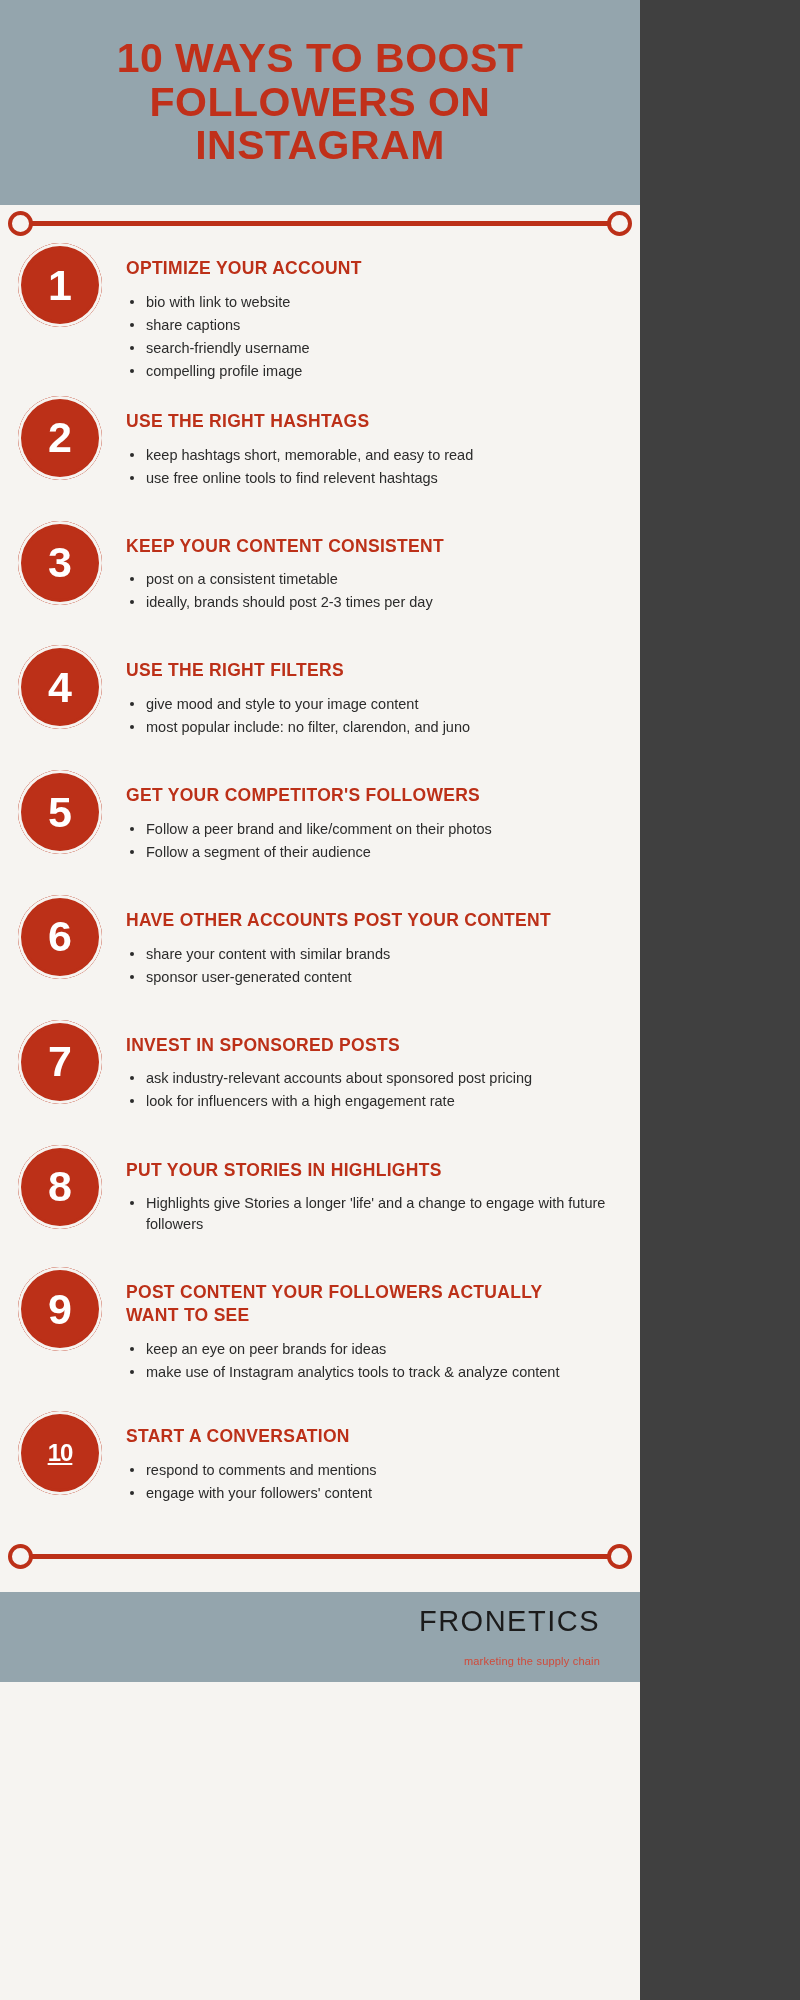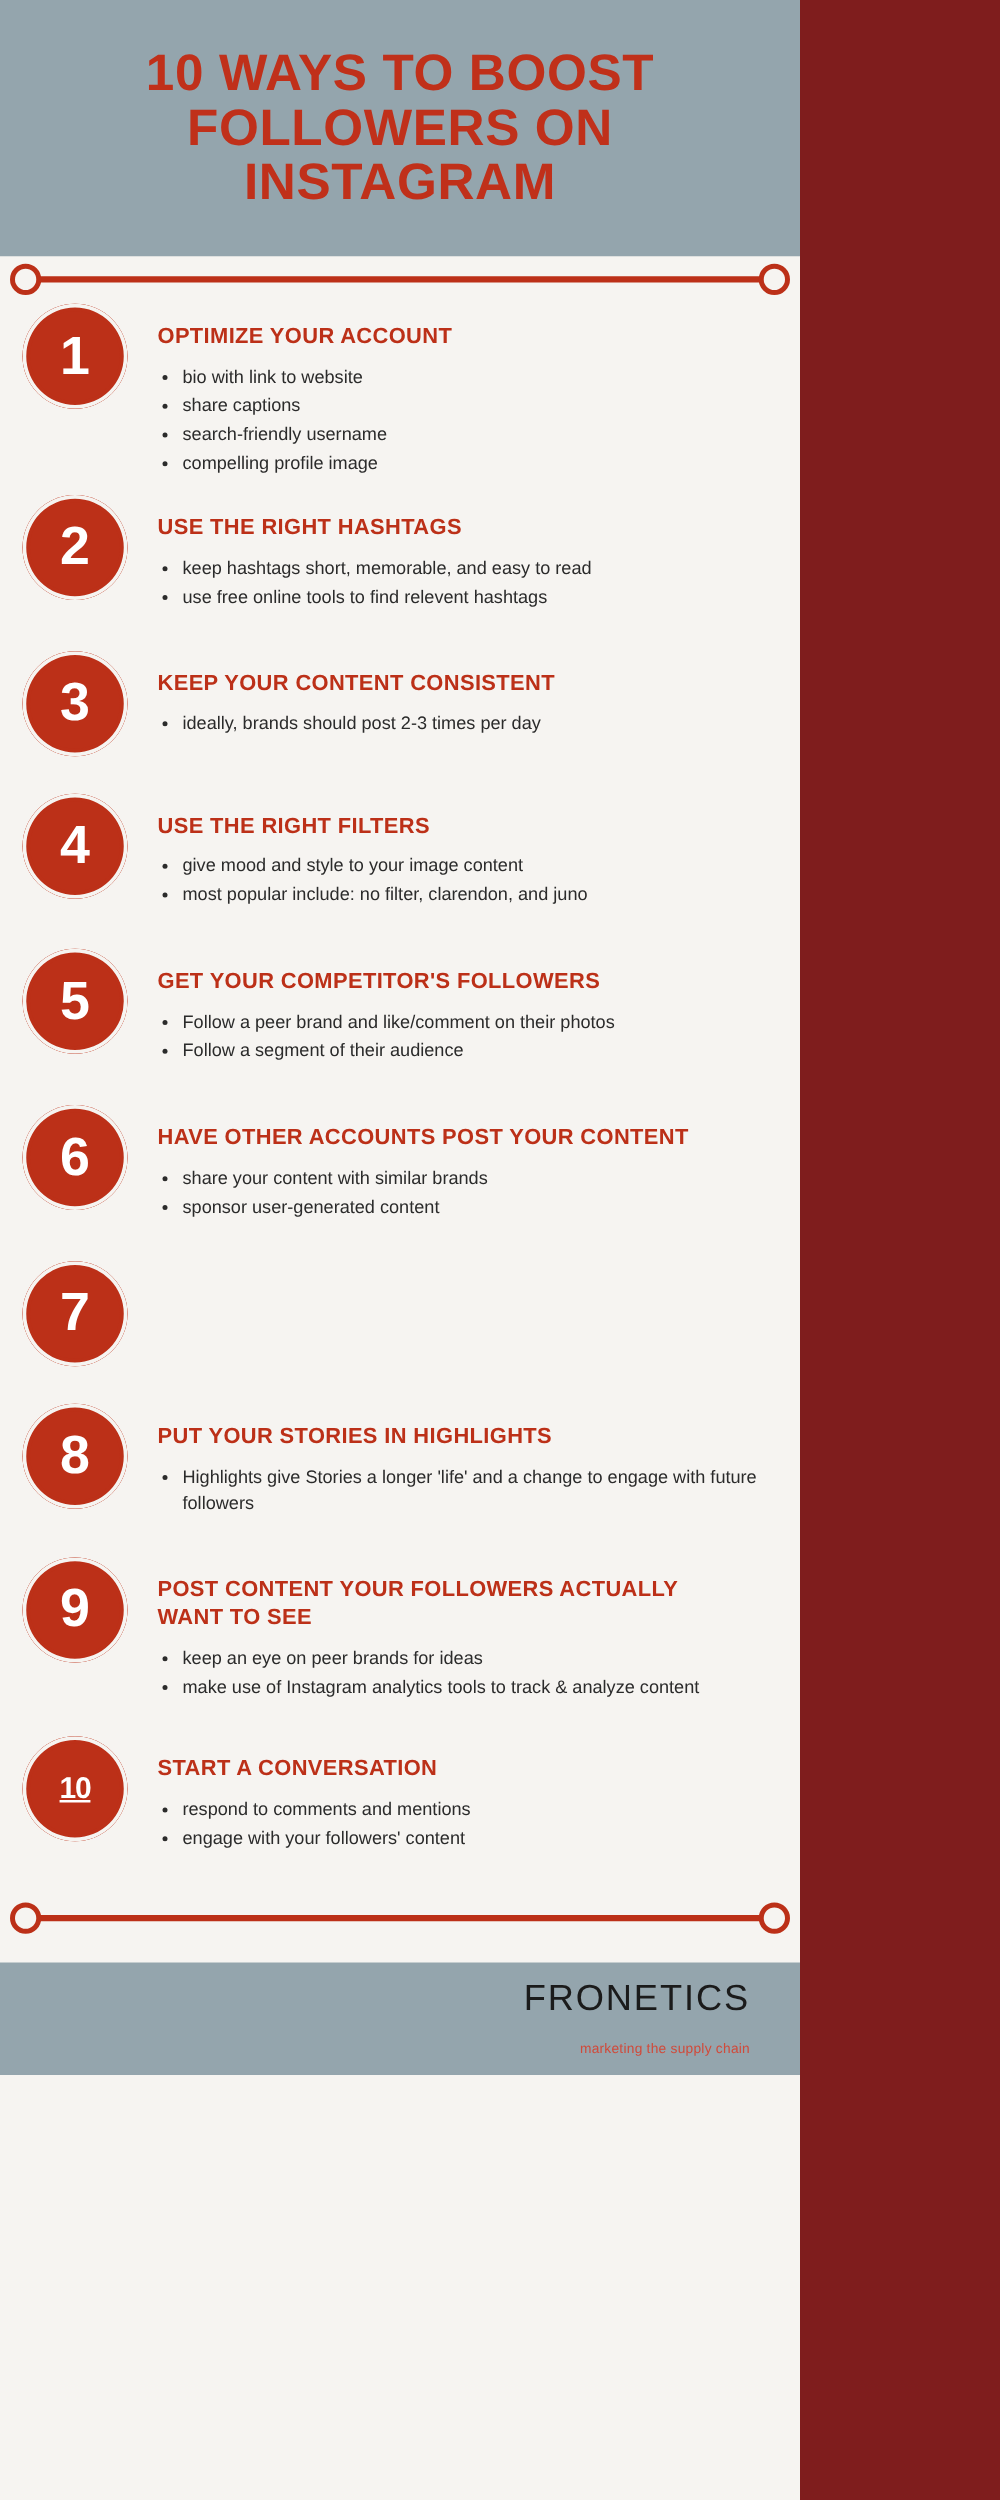--- a/index.html
+++ b/index.html
@@ -5,21 +5,21 @@
   * { margin:0; padding:0; box-sizing:border-box; }
   html, body {
     width:800px;
     background:#ffffff;
     font-family:"Liberation Sans", sans-serif;
   }
   .canvas {
     position:relative;
     width:800px;
     height:2000px;
-    background:#7f1d1d;
+    background:#404040;
     overflow:hidden;
   }
   .poster {
     position:absolute;
     left:0; top:0;
     width:640px;
     height:2000px;
     background:#f6f4f1;
     overflow:hidden;
   }
@@ -205,20 +205,21 @@
             <li>use free online tools to find relevent hashtags</li>
           </ul>
         </div>
       </div>
 
       <div class="tip" style="margin-top:30px;">
         <div class="tip-badge">3</div>
         <div class="tip-body">
           <div class="tip-heading">KEEP YOUR CONTENT CONSISTENT</div>
           <ul class="tip-list">
+            <li>post on a consistent timetable</li>
             <li>ideally, brands should post 2-3 times per day</li>
           </ul>
         </div>
       </div>
 
       <div class="tip" style="margin-top:30px;">
         <div class="tip-badge">4</div>
         <div class="tip-body">
           <div class="tip-heading">USE THE RIGHT FILTERS</div>
           <ul class="tip-list">
@@ -245,20 +246,27 @@
           <div class="tip-heading">HAVE OTHER ACCOUNTS POST YOUR CONTENT</div>
           <ul class="tip-list">
             <li>share your content with similar brands</li>
             <li>sponsor user-generated content</li>
           </ul>
         </div>
       </div>
 
       <div class="tip" style="margin-top:30px;">
         <div class="tip-badge">7</div>
+        <div class="tip-body">
+          <div class="tip-heading">INVEST IN SPONSORED POSTS</div>
+          <ul class="tip-list">
+            <li>ask industry-relevant accounts about sponsored post pricing</li>
+            <li>look for influencers with a high engagement rate</li>
+          </ul>
+        </div>
       </div>
 
       <div class="tip" style="margin-top:30px;">
         <div class="tip-badge">8</div>
         <div class="tip-body">
           <div class="tip-heading">PUT YOUR STORIES IN HIGHLIGHTS</div>
           <ul class="tip-list">
             <li class="wrap" style="width:500px;">Highlights give Stories a longer 'life' and a change to engage with future followers</li>
           </ul>
         </div>

